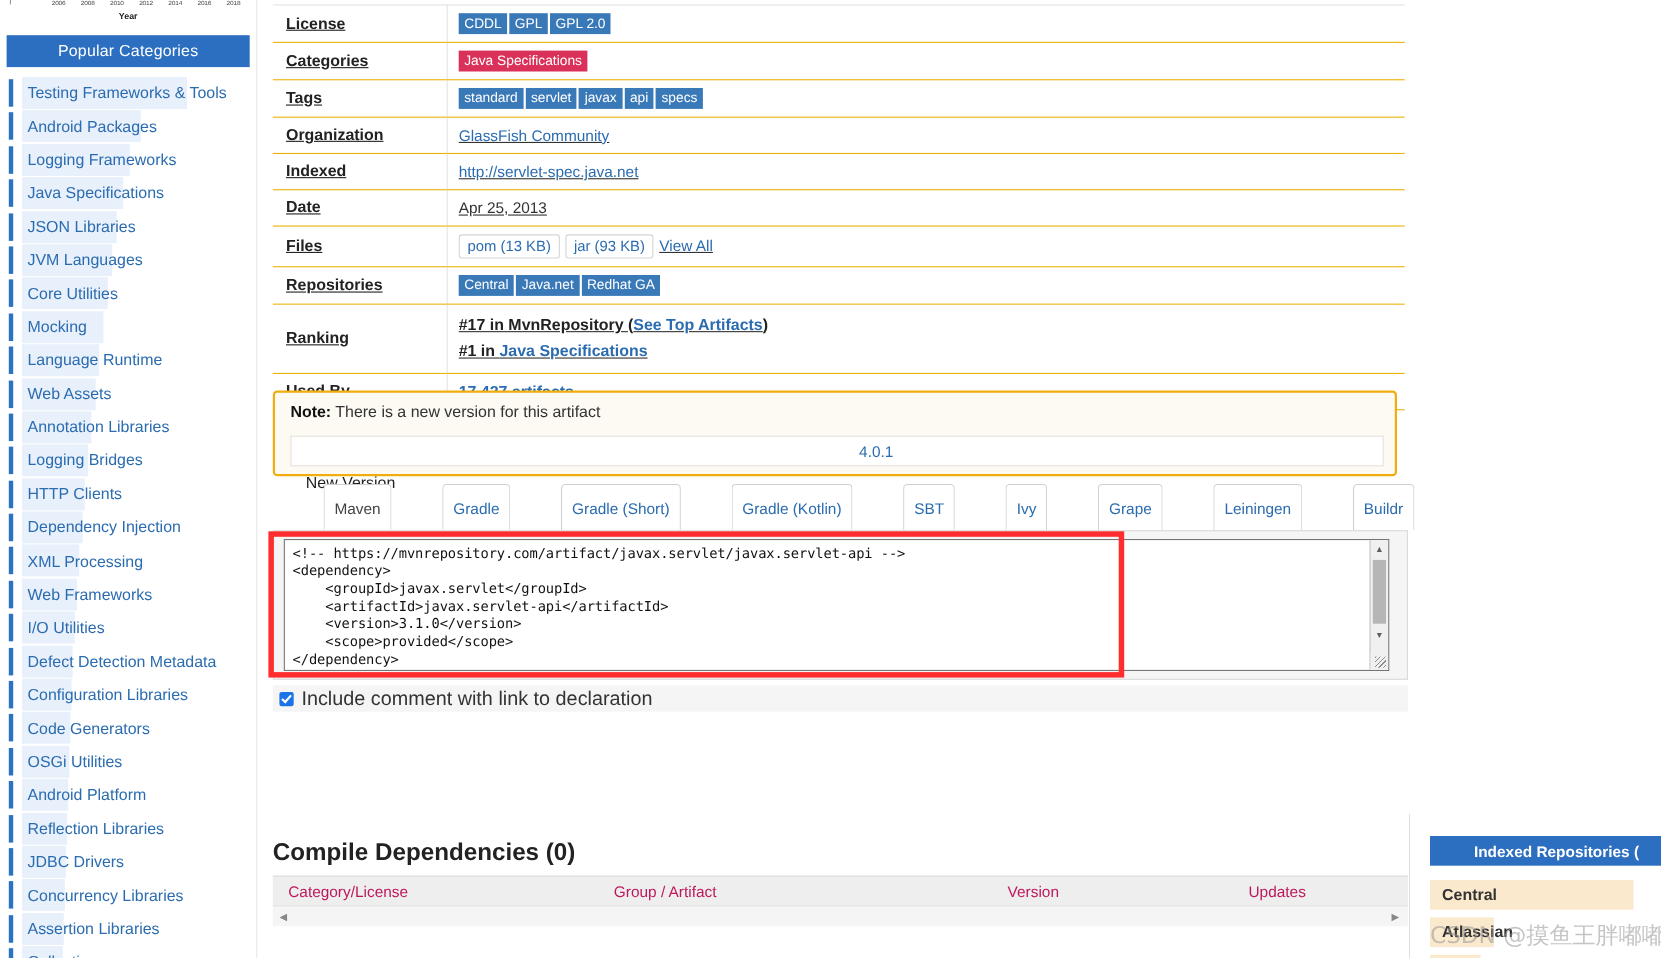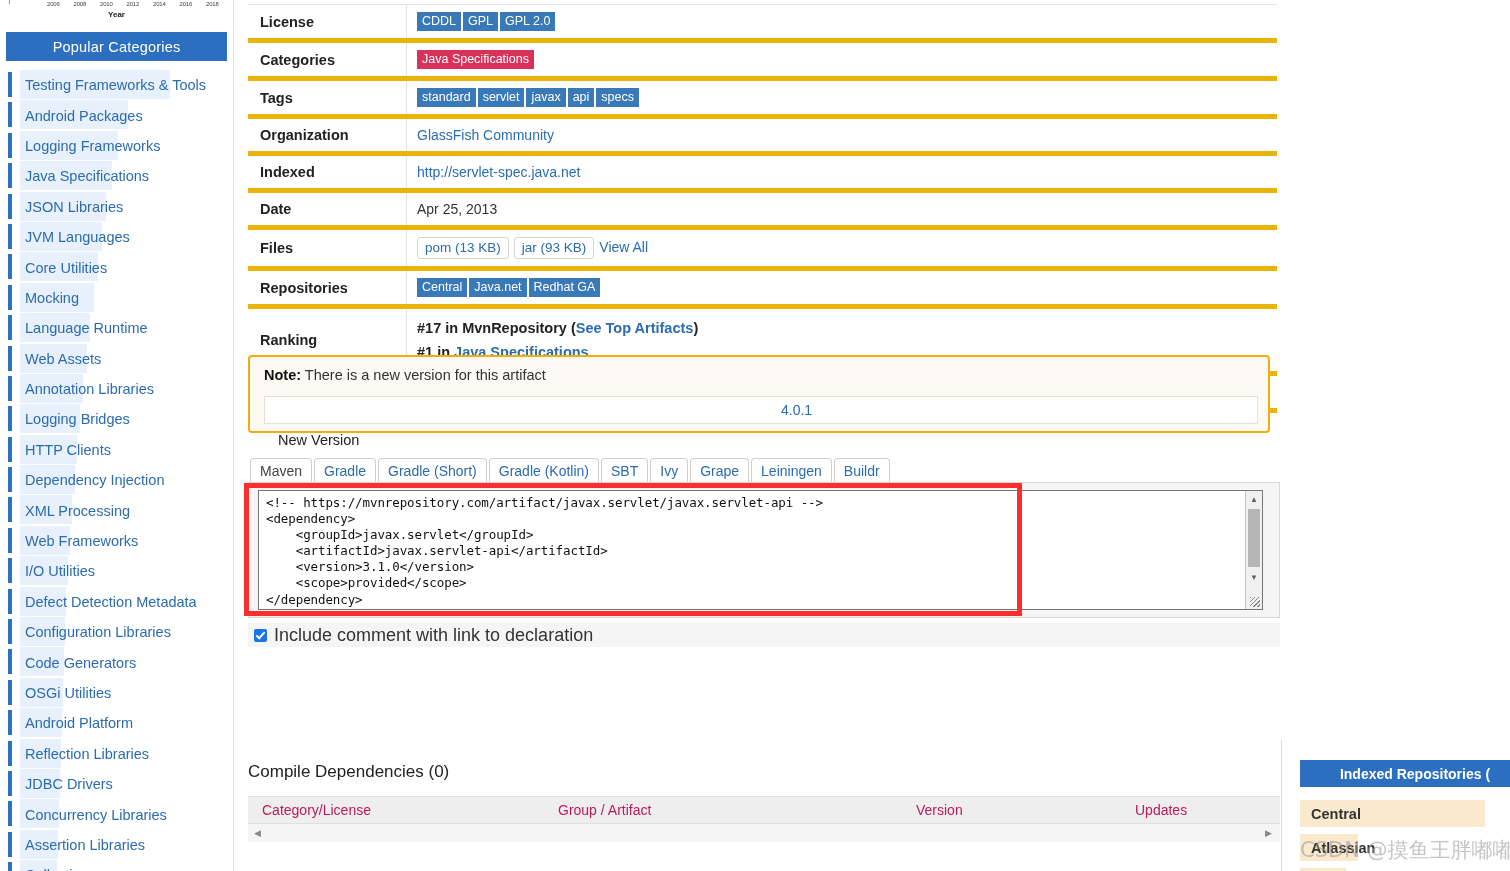--- a/index.html
+++ b/index.html
@@ -31,21 +31,21 @@
     display:flex;align-items:center;justify-content:center;letter-spacing:.2px;
   }
   .cat-list{position:absolute;left:0px;top:70px;width:233px;}
   .cat-item{position:relative;height:30.4px;display:flex;align-items:center;}
   .cat-bar{position:absolute;left:8px;top:2px;width:4px;height:25px;background:#2c72c4;}
   .cat-hl{position:absolute;left:20px;top:0px;height:29px;background:#e8f0fb;}
   .cat-label{position:relative;z-index:2;padding-left:25px;font-size:14.5px;color:#2b6cb0;white-space:nowrap;}
 
   
   .info-table{position:absolute;left:14px;top:4px;width:1029px;border-collapse:collapse;}
-  .info-table td{border-bottom:5px solid #eab308;padding:0;vertical-align:middle;}
+  .info-table td{border-bottom:1px solid #eab308;padding:0;vertical-align:middle;text-decoration:underline;}
   .info-table tr:first-child td{border-top:1px solid #e3e3e3;}
   .it-label{width:146px;font-weight:bold;color:#222;font-size:14.5px;padding:8px 0 8px 12px !important;background:#fff;border-right:1px solid #e3e3e3;}
   .it-val{padding:7px 0 7px 10px !important;}
   .link{color:#2b6cb0;text-decoration:none;}
 
   .badge{
     display:inline-block;background:#3a79b8;color:#fff;font-size:12.5px;
     padding:2px 5px 3px 5px;margin-right:2px;vertical-align:middle;line-height:14px;
   }
   .badge.red{background:#d9315a;}
@@ -64,23 +64,23 @@
   }
   .note-text{position:absolute;left:14px;top:10px;font-size:14.5px;color:#333;}
   .note-text b{color:#111;}
   .nv-table{position:absolute;left:14px;top:39px;width:994px;height:28px;border:1px solid #e6e0d6;background:#fff;box-sizing:border-box;display:flex;}
   .nv-l{width:504px;border-right:1px solid #e6e0d6;display:flex;align-items:center;padding-left:13px;box-sizing:border-box;font-weight:normal;color:#222;font-size:14.5px;margin-top:43px;}
   .nv-r{flex:1;display:flex;align-items:center;padding-left:12px;box-sizing:border-box;}
 
   
   .tabs{position:absolute;left:250px;top:456px;height:26px;display:flex;align-items:flex-end;}
   .tab{
-    height:24px;border:1px solid #cfcfcf;border-bottom:none;border-radius:4px 4px 0 0;
+    height:42px;border:1px solid #cfcfcf;border-bottom:none;border-radius:4px 4px 0 0;
     background:#fff;color:#2b6cb0;font-size:14px;display:flex;align-items:center;
-    padding:0 9px;margin-right:2px;box-sizing:border-box;white-space:nowrap;
+    padding:0 9px;margin-right:2px;box-sizing:border-box;white-space:nowrap;margin-left:44px;
   }
   .tab.active{color:#444;background:#fff;}
 
   
   .code-wrap{
     position:absolute;left:248px;top:482px;width:1032px;height:136px;
     background:#f5f5f5;border:1px solid #d9d9d9;box-sizing:border-box;
   }
   .code-ta{
     position:absolute;left:9px;top:7px;width:1005px;height:120px;
@@ -104,21 +104,21 @@
   
   .chk-row{position:absolute;left:248px;top:623px;width:1032px;height:24px;background:#f5f5f5;display:flex;align-items:center;}
   .chk{
     width:13px;height:13px;margin-left:6px;margin-right:7px;background:#1b73e8;border-radius:2px;
     position:relative;flex:none;
   }
   .chk:after{content:"";position:absolute;left:4px;top:1px;width:3px;height:7px;border:solid #fff;border-width:0 2px 2px 0;transform:rotate(42deg);}
   .chk-lbl{font-size:18px;color:#333;}
 
   
-  .cd-title{position:absolute;left:248px;top:762px;font-size:17px;font-weight:normal;color:#222;}
+  .cd-title{position:absolute;left:248px;top:762px;font-size:22px;font-weight:bold;color:#222;}
   .cd-table{position:absolute;left:248px;top:796px;width:1032px;}
   .cd-head{display:flex;height:26px;background:#eeeeee;border-top:1px solid #ddd;align-items:center;}
   .cd-head div{font-size:14px;font-weight:normal;color:#be185d;}
   .cd-c1{width:310px;padding-left:14px;box-sizing:border-box;}
   .cd-c2{width:358px;}
   .cd-c3{width:219px;}
   .cd-c4{flex:1;}
   .cd-scroll{height:18px;background:#f5f5f5;border-top:1px solid #e0e0e0;position:relative;}
   .cd-scroll .ar{position:absolute;top:4px;font-size:9px;color:#888;}
   .cd-scroll .ar.l{left:6px;}

